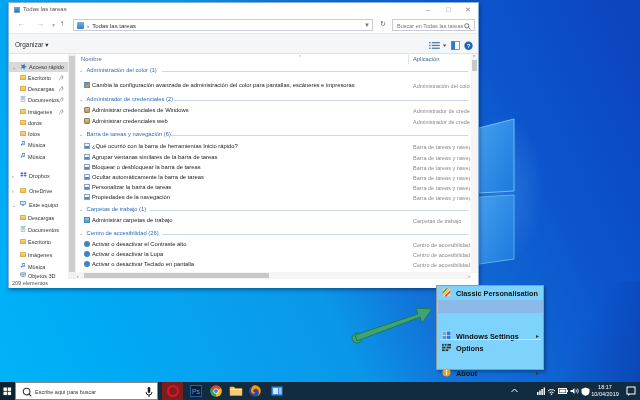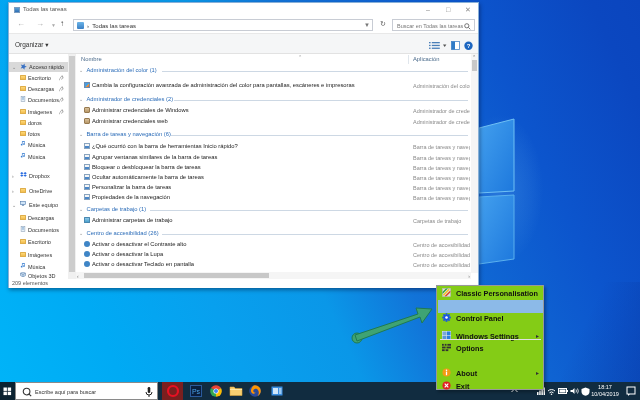--- a/index.html
+++ b/index.html
@@ -69,21 +69,21 @@
 #vscroll { position:absolute; right:0; top:0; width:7px; height:219px; background:#f5f5f5; }
 #vscroll .thumb { position:absolute; left:1px; top:6px; width:5px; height:11px; background:#c8c8c8; }
 #hscroll { position:absolute; left:0; bottom:0; width:395px; height:7px; background:#f5f5f5; }
 #hscroll .thumb { position:absolute; left:8px; top:1px; width:185px; height:5px; background:#c8c8c8; }
 
 #statusbar { position:absolute; left:0; top:276px; width:100%; height:9px; background:#fff;
   font-size:5.5px; color:#555; }
 #statusbar span { position:absolute; left:3px; top:1px; }
 
 
-#menu { left:436px; top:285px; width:108px; height:105px; background:#84cc16;
+#menu { left:436px; top:285px; width:108px; height:85px; background:#7dd3fc;
   border:1px solid #999; box-shadow:2px 2px 3px rgba(0,0,0,.3); z-index:30; }
 .mrow { position:absolute; left:1px; width:104px; height:12px; font-size:7.3px; font-weight:bold;
   color:#111; }
 .mrow .mtext { position:absolute; left:18px; top:2px; }
 .mrow .micon { position:absolute; left:4px; top:1px; width:9px; height:9px; }
 .mrow .marr { position:absolute; right:3px; top:2px; font-size:6px; color:#333; font-weight:normal; }
 #mhl { position:absolute; left:1px; top:13.5px; width:105px; height:13px; background:#8cbae8; }
 .msep { position:absolute; left:3px; width:101px; height:1px; background:#e0e0e0; }
 
 
@@ -421,33 +421,20 @@
         <rect x="0.5" y="0.5" width="9" height="9" fill="#e0e0e0"></rect>
       <g stroke-width="1.6" fill="none">
       <path d="M0 6 L6 0" stroke="#2fa63c"></path>
       <path d="M1.5 8 L8 1.5" stroke="#f4c420"></path>
       <path d="M3.5 9.5 L9.5 3.5" stroke="#e04420"></path>
         </g>
       <rect x="0.5" y="0.5" width="9" height="9" fill="none" stroke="#b8b8b8" stroke-width="0.6"></rect>
       </svg>
     <div class="mtext">Classic Personalisation</div>
   </div>
-  <div class="mrow" style="top:26px;">
-    <svg class="micon" viewBox="0 0 10 10">
-        <g fill="#1a56e0">
-      <circle cx="5" cy="5" r="3.3"></circle>
-      <rect x="4" y="0.2" width="2" height="9.6"></rect>
-      <rect x="4" y="0.2" width="2" height="9.6" transform="rotate(45 5 5)"></rect>
-      <rect x="4" y="0.2" width="2" height="9.6" transform="rotate(90 5 5)"></rect>
-      <rect x="4" y="0.2" width="2" height="9.6" transform="rotate(135 5 5)"></rect>
-        </g>
-      <circle cx="5" cy="5" r="1.4" fill="#fff"></circle>
-      </svg>
-    <div class="mtext">Control Panel</div>
-  </div>
   <div class="mrow" style="top:44px;">
     <svg class="micon" viewBox="0 0 10 10">
         <rect x="-0.5" y="-0.5" width="11" height="11" fill="#e8eaec"></rect>
       <g fill="#2a7de0">
       <rect x="0.5" y="0.5" width="4.2" height="4.2" fill="#7aa8d8"></rect>
           <rect x="5.3" y="0.5" width="4.2" height="4.2"></rect>
       <rect x="0.5" y="5.3" width="4.2" height="4.2" fill="#5a96d8"></rect>
           <rect x="5.3" y="5.3" width="4.2" height="4.2"></rect>
         </g>
       </svg>
@@ -470,27 +457,20 @@
     <div class="mtext">Options</div>
   </div>
   <div class="mrow" style="top:81px;">
     <svg class="micon" viewBox="0 0 10 10">
         <circle cx="5" cy="5" r="4.5" fill="#f59a14"></circle>
       <rect x="4.3" y="4" width="1.4" height="4" fill="#fff"></rect>
         <circle cx="5" cy="2.6" r=".9" fill="#fff"></circle>
       </svg>
     <div class="mtext">About</div>
     <div class="marr">▸</div>
-  </div>
-  <div class="mrow" style="top:93.5px;">
-    <svg class="micon" viewBox="0 0 10 10">
-        <circle cx="5" cy="5" r="4.5" fill="#e02020"></circle>
-      <path d="M3 3 L7 7 M7 3 L3 7" stroke="#fff" stroke-width="1.3"></path>
-      </svg>
-    <div class="mtext">Exit</div>
   </div>
 </div>
 
 <div class="abs" id="taskbar">
   <div id="startbtn">
     <svg width="15" height="18" viewBox="0 0 15 18">
         <g fill="#fff">
       <rect x="3.5" y="5.5" width="3.4" height="3.4"></rect>
           <rect x="7.7" y="5.5" width="3.4" height="3.4"></rect>
       <rect x="3.5" y="9.7" width="3.4" height="3.4"></rect>

